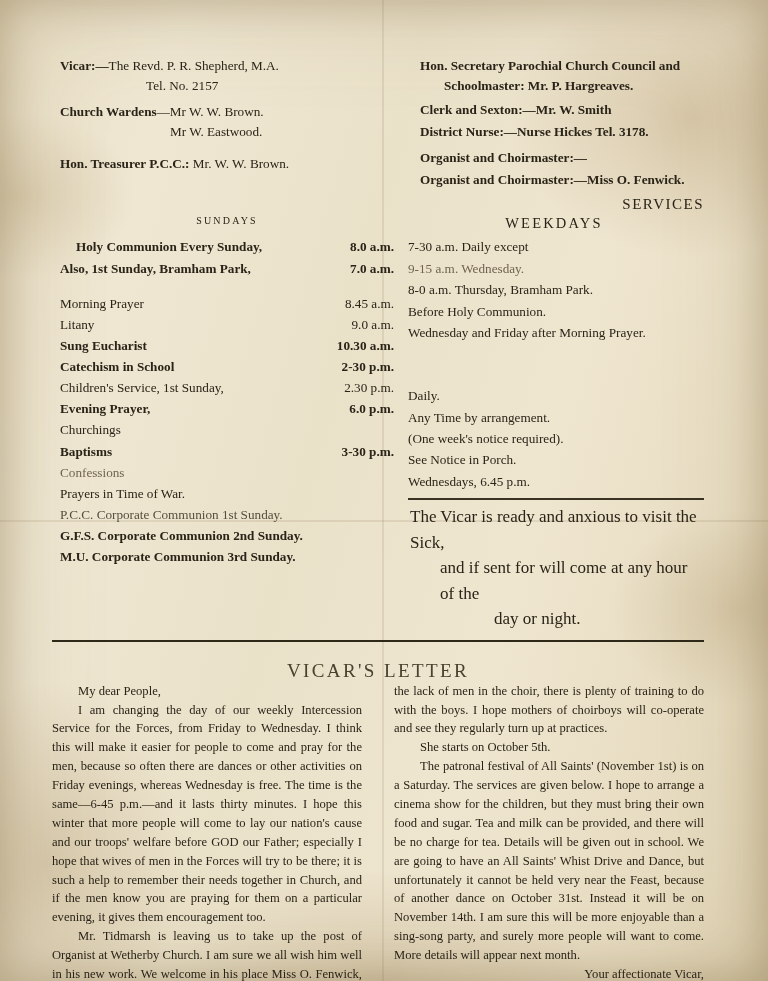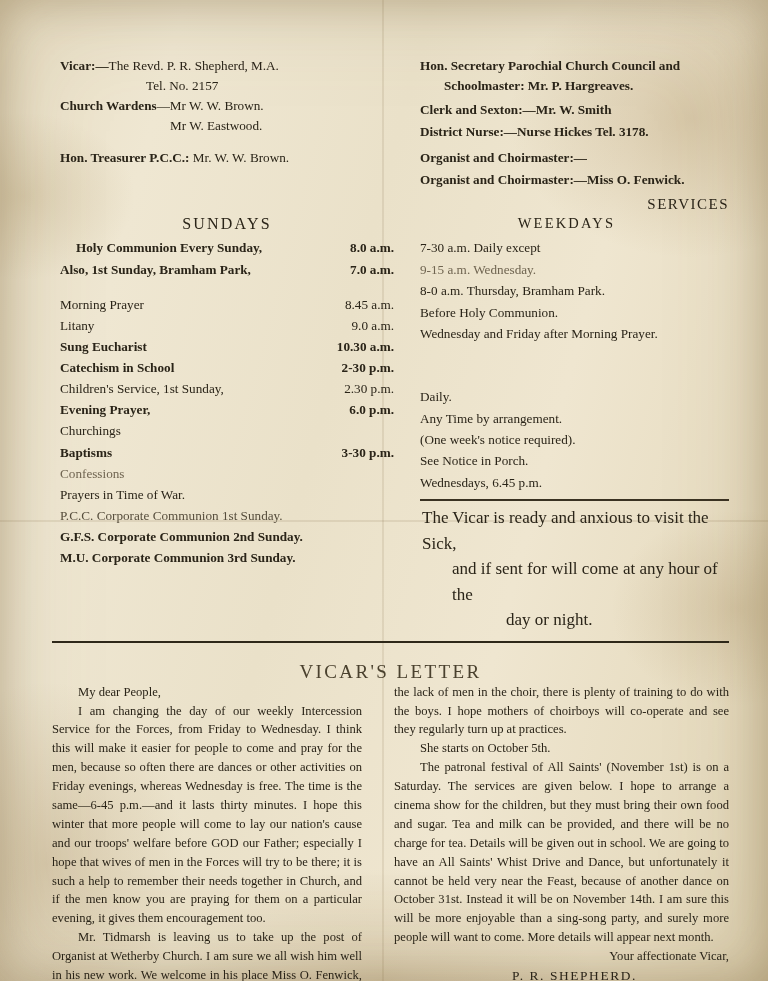--- a/index.html
+++ b/index.html
@@ -40,21 +40,21 @@
   .edge-dark {
     position: absolute;
     inset: 0;
     pointer-events: none;
     box-shadow: inset 0 0 46px rgba(120,95,50,0.38), inset 0 0 110px rgba(130,105,60,0.18);
   }
 
   .content {
     position: absolute;
     inset: 0;
-    padding: 56px 39px 18px 52px;
+    padding: 56px 64px 18px 52px;
     box-sizing: border-box;
   }
 
   
   .masthead {
     display: flex;
     gap: 16px;
     font-size: 13.2px;
     line-height: 1.52;
   }
@@ -77,36 +77,36 @@
     letter-spacing: 1.5px;
     margin: 6px 0 0 96px;
   }
   .col-heads {
     display: flex;
     margin-top: 2px;
   }
   .col-heads .sun {
     width: 334px;
     text-align: center;
-    font-size: 16px;
+    font-size: 10px;
     letter-spacing: 2.2px;
     padding-left: 8px;
   }
   .col-heads .week {
     flex: 1;
     text-align: center;
     font-size: 14.5px;
     letter-spacing: 2.2px;
     padding-left: 10px;
   }
 
   
   .services {
     display: flex;
-    gap: 16px;
+    gap: 4px;
     margin-top: 4px;
   }
   .sun-col { width: 334px; padding-left: 8px; }
   .week-col { flex: 1; padding-left: 10px; font-size: 13.2px; line-height: 1.62; }
 
   .srow {
     display: flex;
     font-size: 13.2px;
     line-height: 1.60;
   }
@@ -174,21 +174,21 @@
   <div class="content">
 
     <div class="masthead">
       <div class="mast-left">
         <div class="line">
           <b>Vicar:—</b><span>The Revd. P. R. Shepherd, M.A.</span>
         </div>
         <div class="line indent-2">
           <span>Tel. No. 2157</span>
         </div>
-        <div class="line" style="">
+        <div class="line" style="margin-top:6px;">
           <b>Church Wardens</b><span>—Mr W. W. Brown.</span>
         </div>
         <div class="line indent-3">
           <span>Mr W. Eastwood.</span>
         </div>
         <div class="line" style="margin-top:12px;">
           <b>Hon. Treasurer P.C.C.:</b><span> Mr. W. W. Brown.</span>
         </div>
       </div>
 

